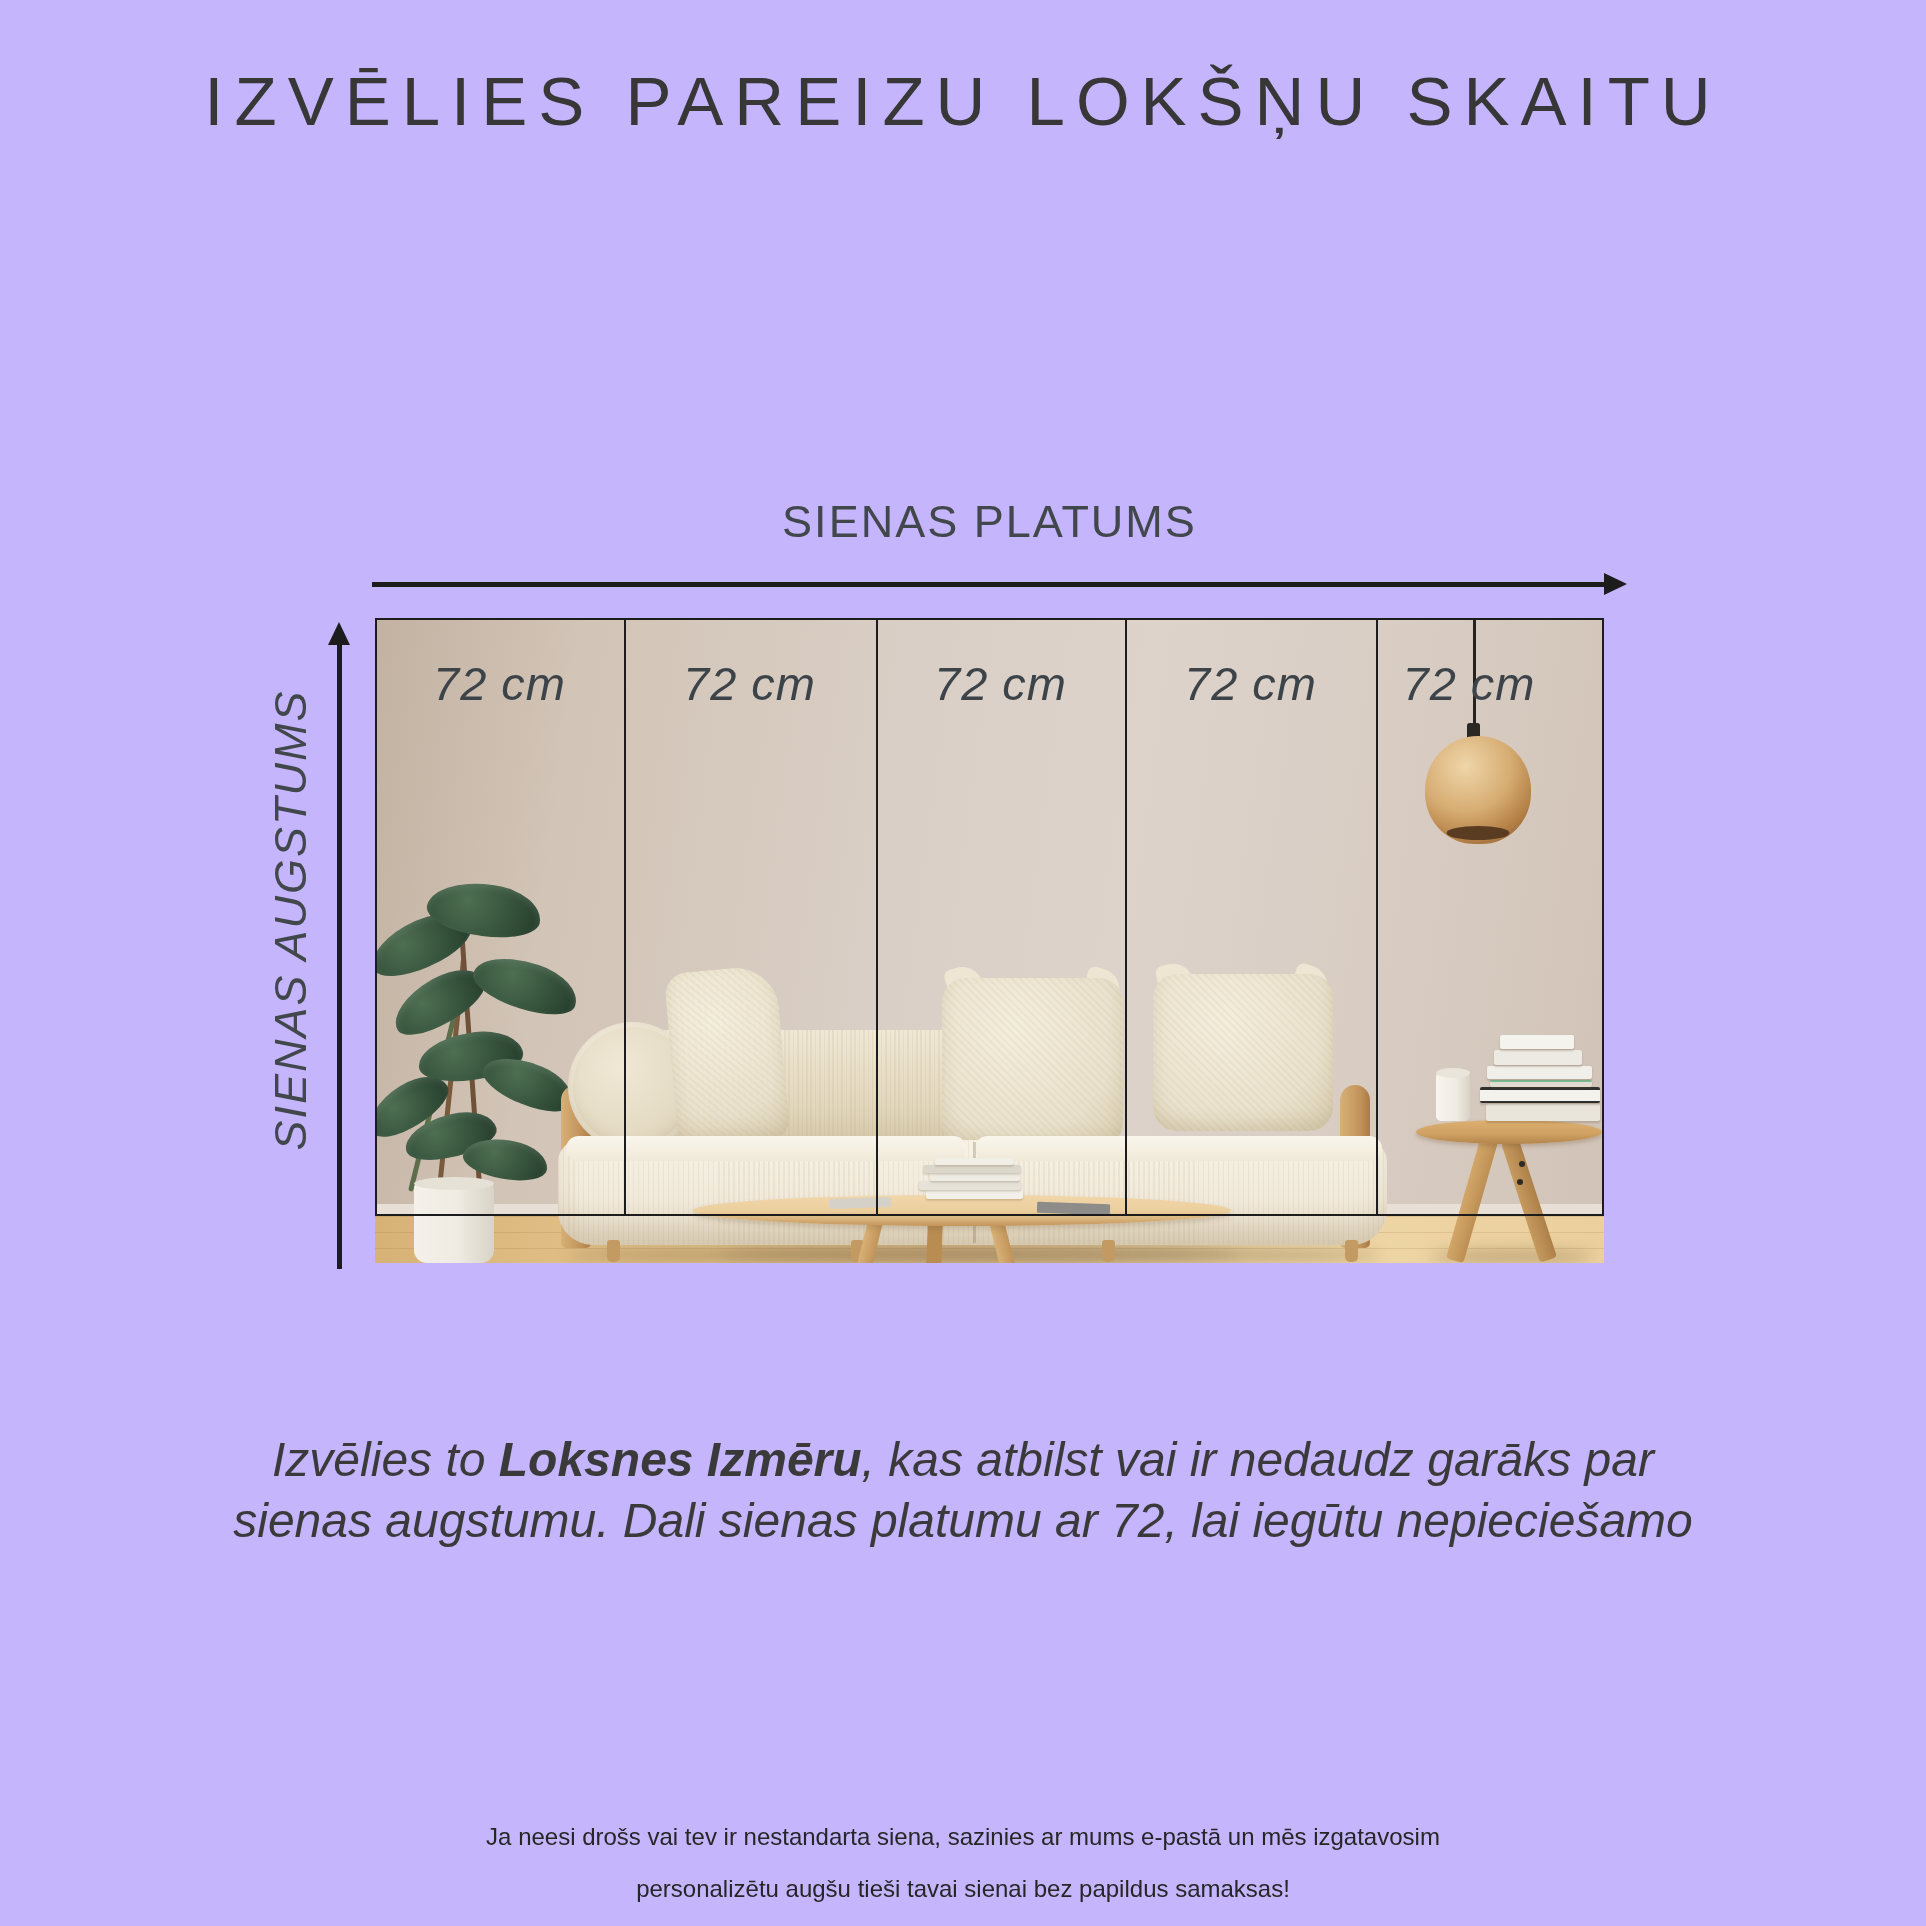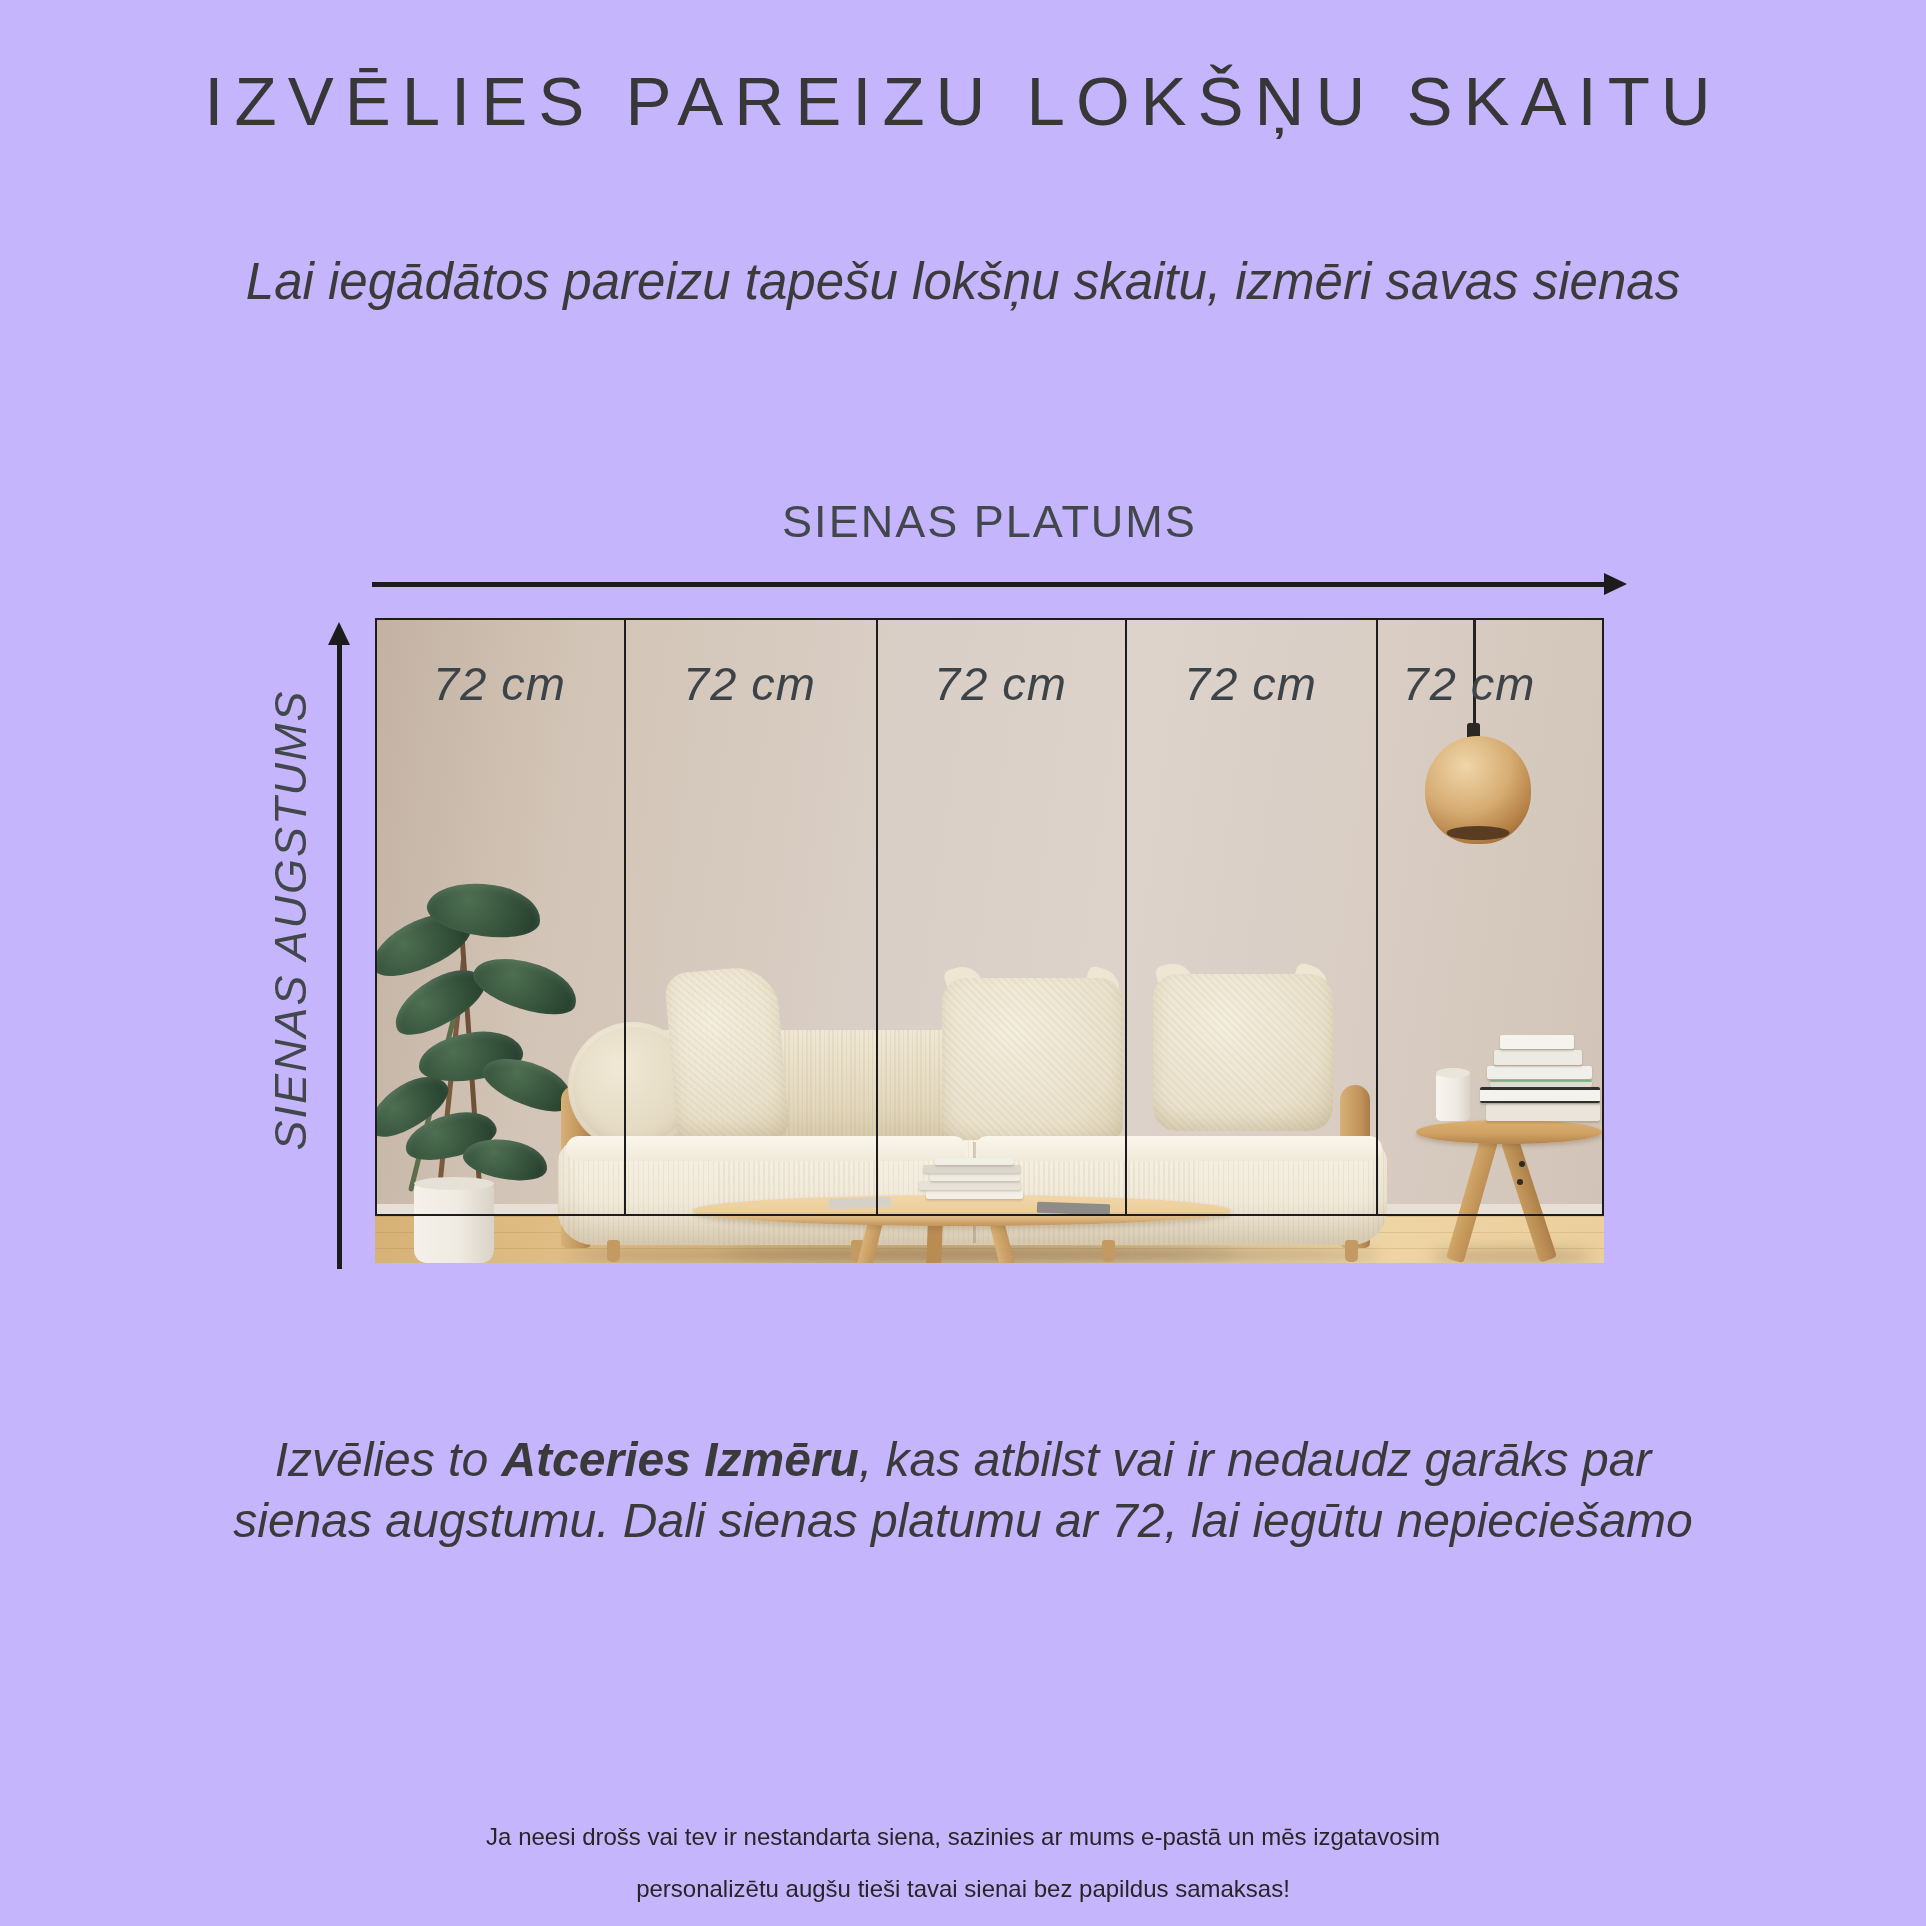--- a/index.html
+++ b/index.html
@@ -163,21 +163,20 @@
     font-size:24px;line-height:52px;color:var(--ink-dark);}
 </style>
 </head>
 <body>
 
 <div class="canvas">
 
   <div class="title">IZVĒLIES PAREIZU LOKŠŅU SKAITU</div>
 
   <div class="subtitle">
-    <div>Lai iegādātos pareizu tapešu lokšņu skaitu, izmēri savas sienas</div>
   </div>
 
   <div class="width-label">SIENAS PLATUMS</div>
 
   <div class="h-arrow">
     <div class="shaft"></div>
     <div class="head"></div>
   </div>
 
   <div class="v-arrow">
@@ -265,21 +264,21 @@
     <div class="divider dv3"></div>
     <div class="divider dv4"></div>
     <div class="sheet-label sl1">72 cm</div>
     <div class="sheet-label sl2">72 cm</div>
     <div class="sheet-label sl3">72 cm</div>
     <div class="sheet-label sl4">72 cm</div>
     <div class="sheet-label sl5">72 cm</div>
   </div>
 
   <div class="body-text">
-    <div><span>Izvēlies to </span><span style="font-weight: 700;">Atceries Izmēru</span><span>, kas atbilst vai ir nedaudz garāks par</span></div>
+    <div><span>Izvēlies to </span><span style="font-weight: 700;">Loksnes Izmēru</span><span>, kas atbilst vai ir nedaudz garāks par</span></div>
     <div><span>sienas augstumu. Dali sienas platumu ar 72, lai iegūtu nepieciešamo</span></div>
   </div>
 
   <div class="footer-text">
     <div>Ja neesi drošs vai tev ir nestandarta siena, sazinies ar mums e-pastā un mēs izgatavosim</div>
     <div>personalizētu augšu tieši tavai sienai bez papildus samaksas!</div>
   </div>
 
 </div>
 

